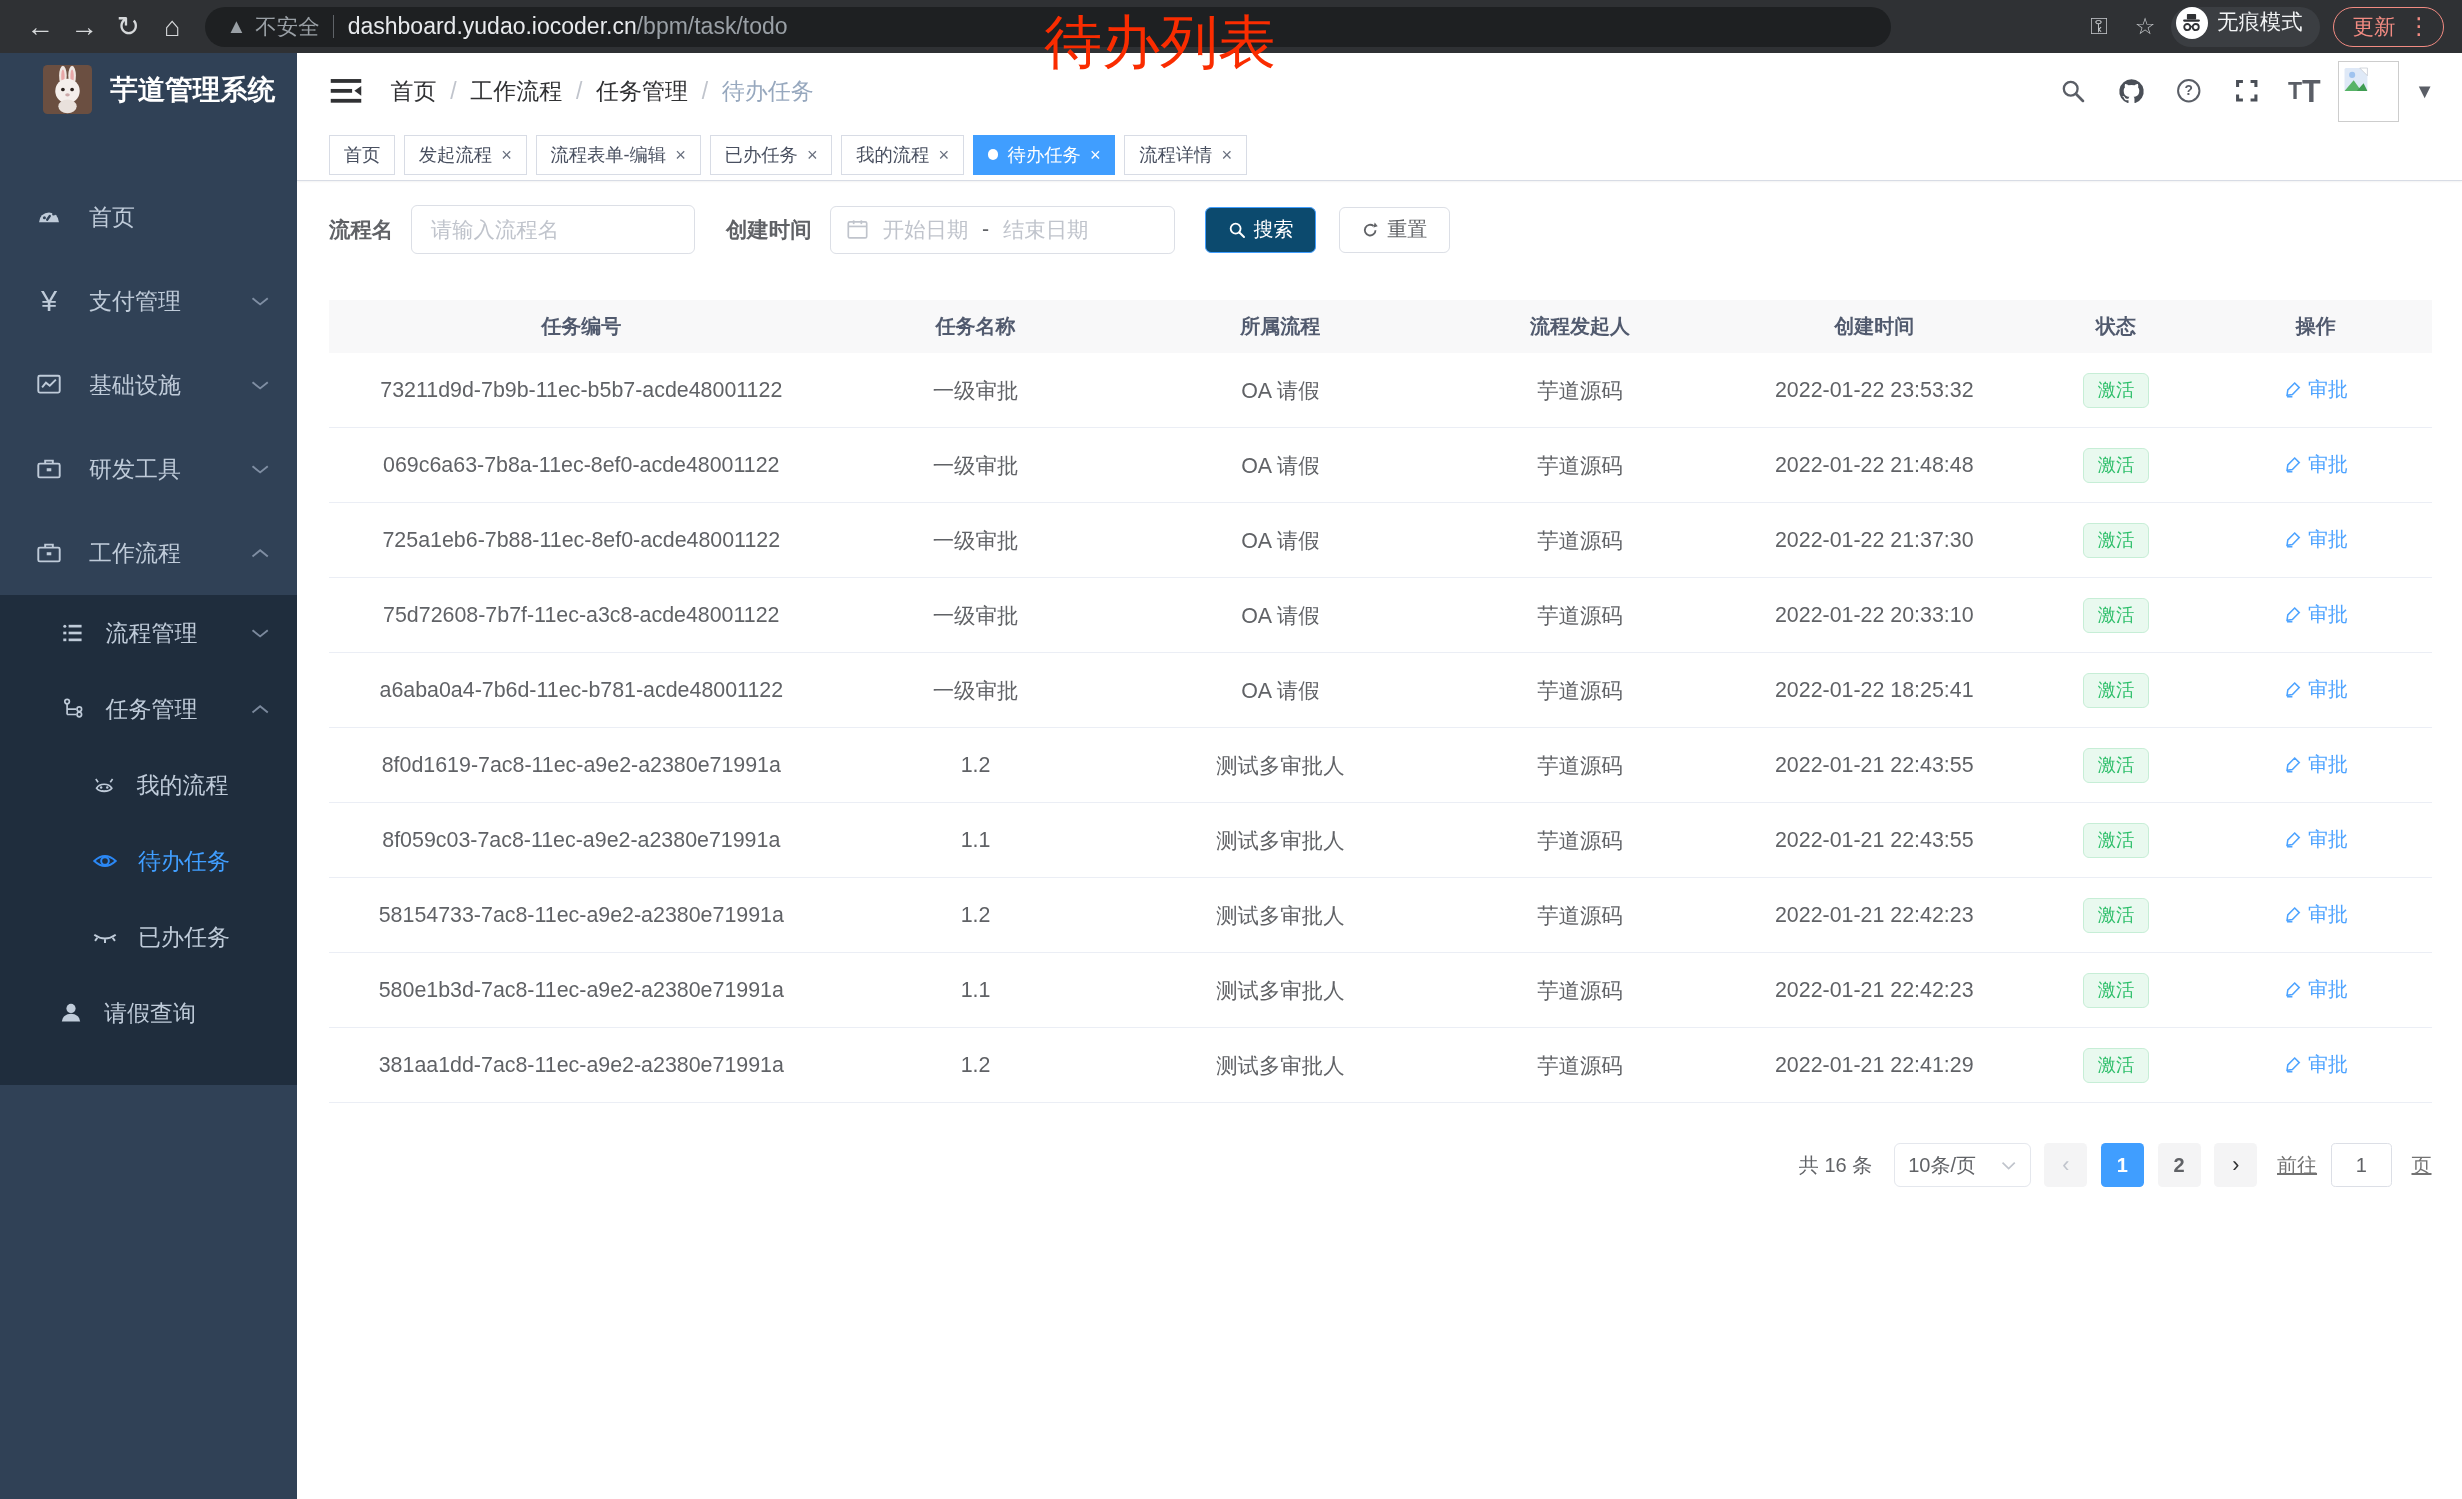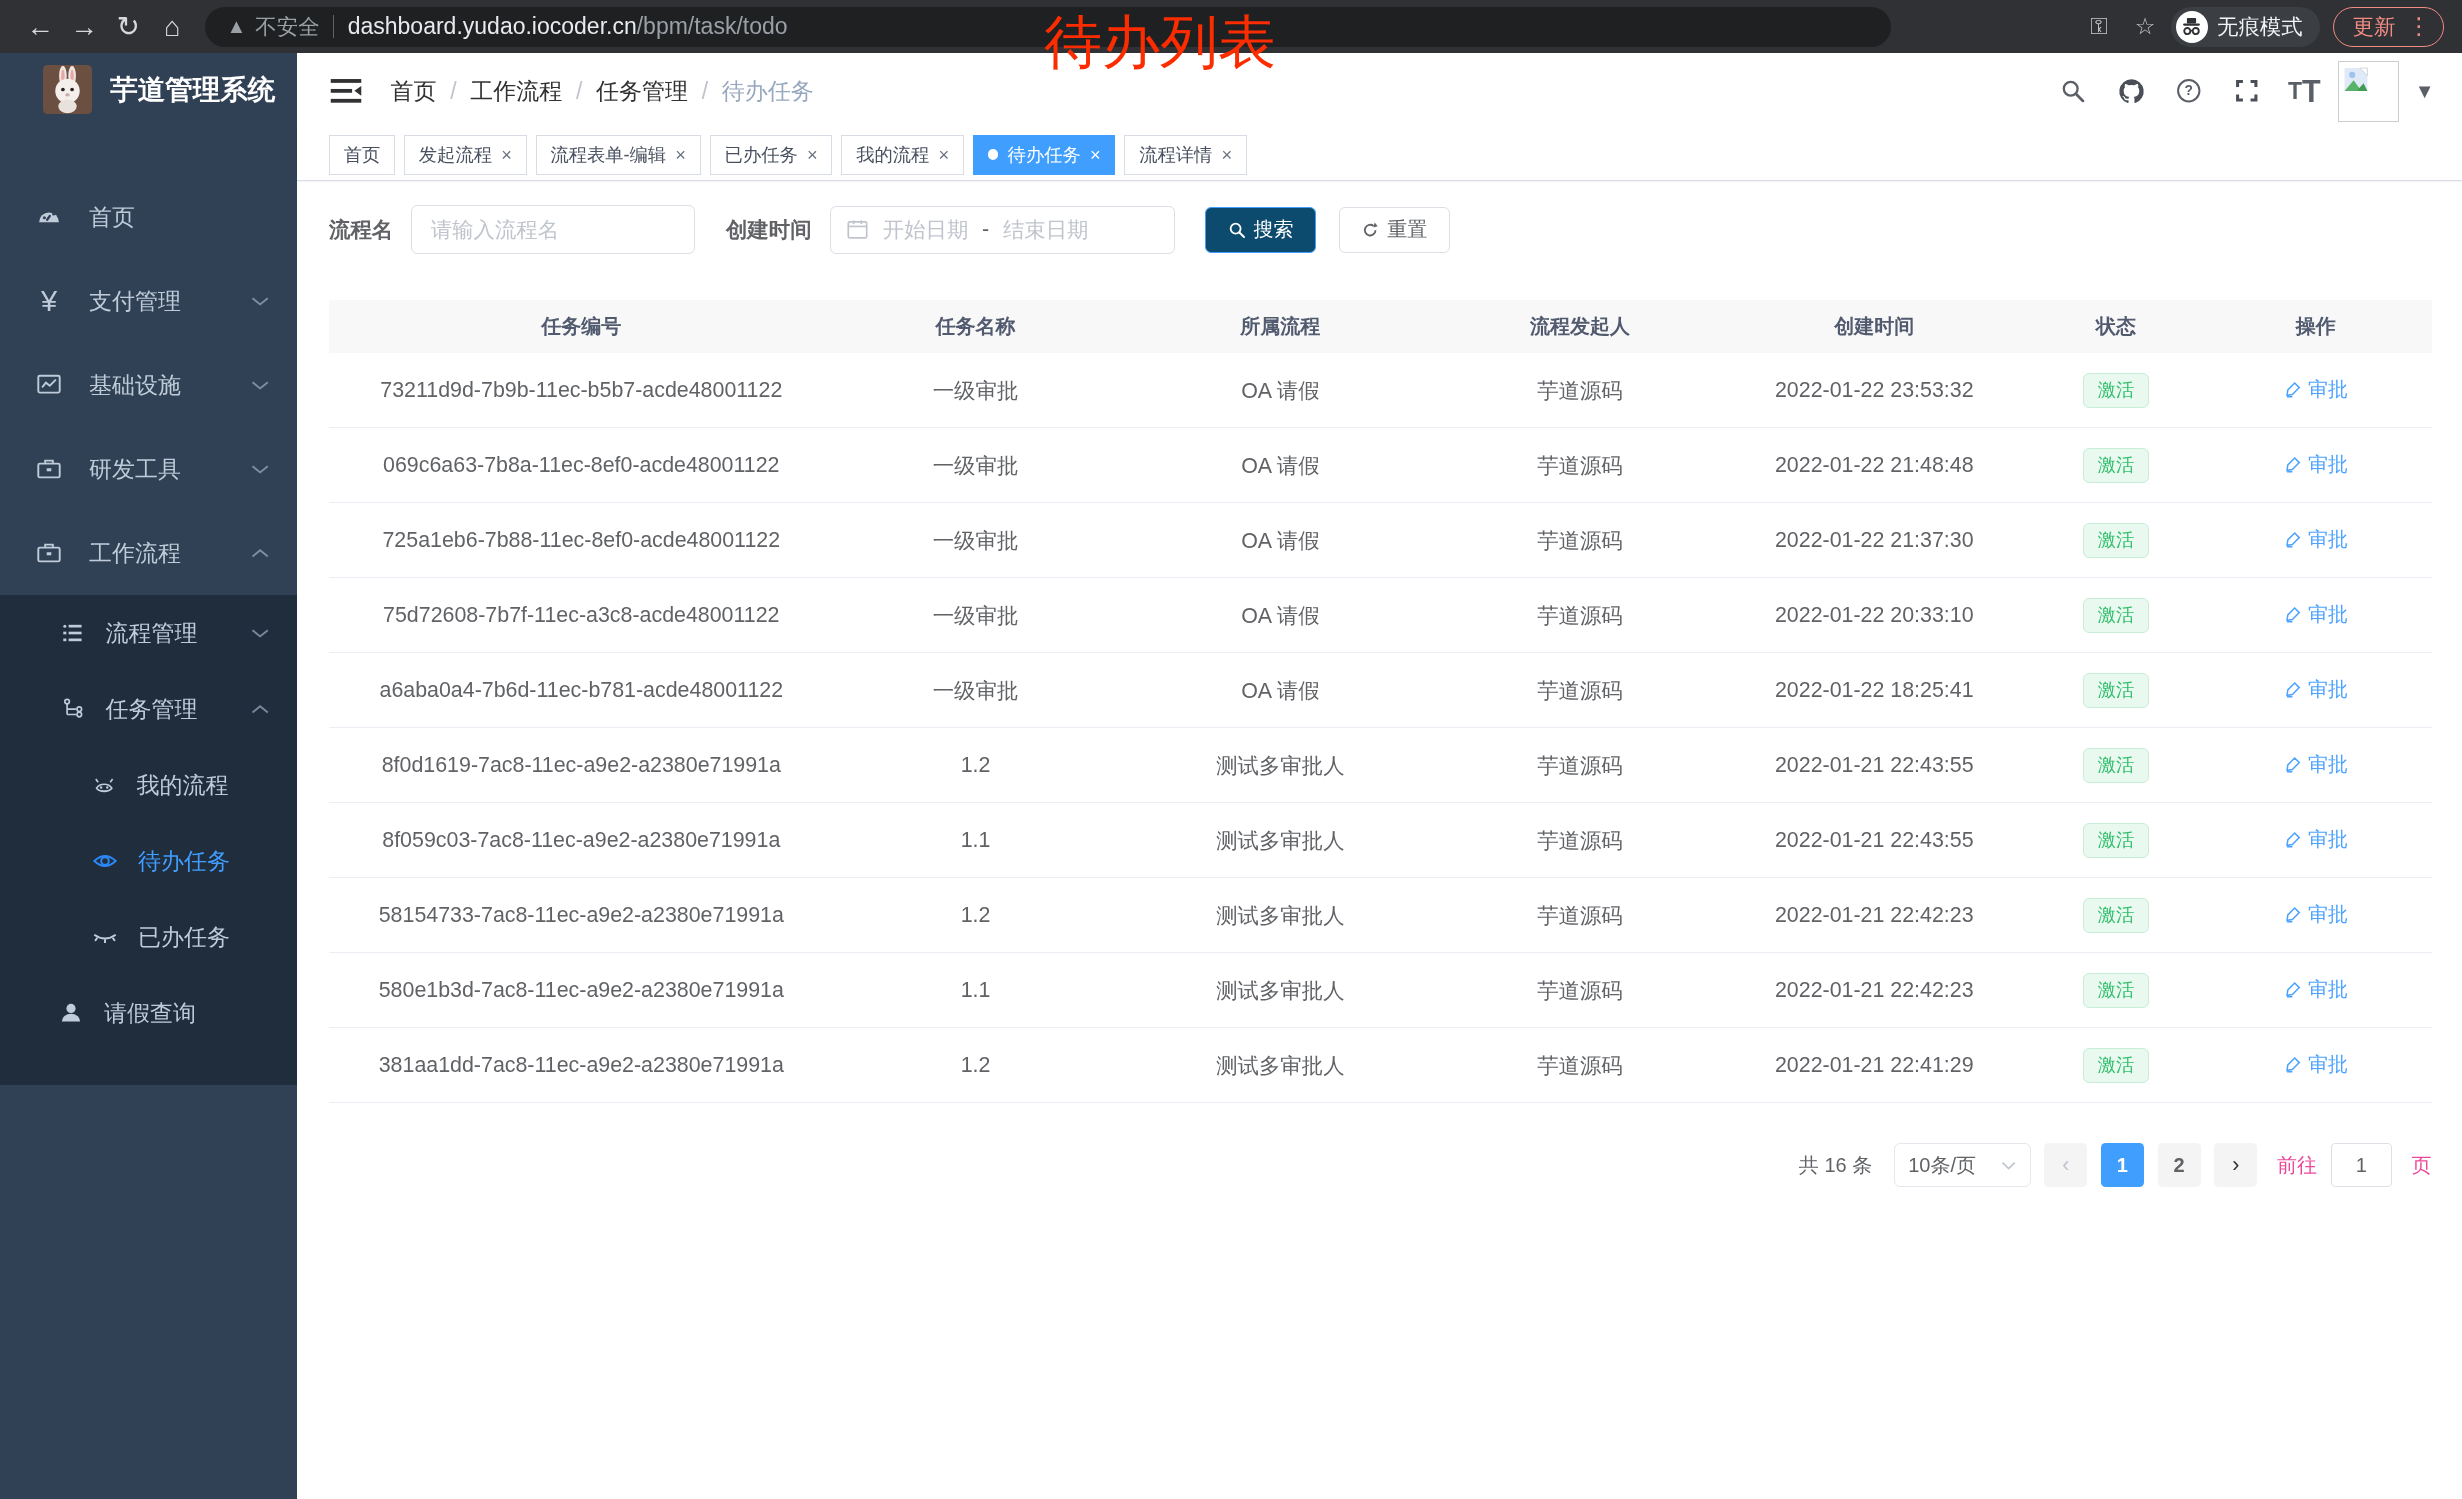--- a/index.html
+++ b/index.html
@@ -14,21 +14,21 @@
   .url-pill { height:40px; background:#1e2022; border-radius:20px; margin-left:10.7px;
     display:flex; align-items:center; padding:0 21.4px; flex:1 1 auto; max-width:1686px; }
   .warn-ico { color:#9aa0a6; font-size:20px; margin-right:9.2px; }
   .notsecure { color:#9aa0a6; font-size:21.4px; }
   .url-div { width:0.8px; height:23px; background:#5f6368; margin:0 13.7px; }
   .url-host { color:#e8eaed; font-size:23px; }
   .url-path { color:#9aa0a6; font-size:23px; }
   .chrome-right { display:flex; align-items:center; margin-left:auto; flex:0 0 auto; gap:6.1px; }
   .key-ico,.star-ico { color:#c7cacd; font-size:23px; width:40px; text-align:center; }
   .incog-badge { height:40px; background:#3b3e42; border-radius:20px; display:flex;
-    align-items:center; padding:0 17px 0 4.6px; gap:9.2px; }
+    padding:0 17px 0 4.6px; gap:9.2px; }
   .incog-circle { width:32px; height:32px; background:#fff; border-radius:50%;
     display:flex; align-items:center; justify-content:center; }
   .incog-label { color:#f1f3f4; font-size:21.4px; }
   .update-pill { height:40px; border:1.5px solid #f28b82; border-radius:20px; display:flex;
     align-items:center; padding:0 12.2px 0 18.3px; gap:12.2px; margin-left:7.6px; }
   .update-label { color:#f28b82; font-size:21.4px; }
   .menu-dots { color:#f28b82; font-size:23px; letter-spacing:0; }
 
   
   .annotation { position:absolute; left:1044px; top:7px; z-index:99;
@@ -115,21 +115,21 @@
   .pg-total { font-size:20px; color:#606266; margin-right:7.6px; }
   .pg-size { width:137px; height:44px; border:0.8px solid #e4e7ed; border-radius:6.1px; background:#fff;
     display:flex; align-items:center; justify-content:space-between; padding:0 13.7px; cursor:pointer; }
   .pg-size-label { font-size:20px; color:#606266; }
   .pg-btn { min-width:43px; height:44px; border-radius:4.6px; background:#f4f4f5; display:flex;
     align-items:center; justify-content:center; font-size:21.4px; color:#303133; cursor:pointer; padding:0 4.6px; }
   .pg-btn.disabled { color:#c0c4cc; }
   .pg-page { min-width:43px; height:44px; border-radius:4.6px; background:#f4f4f5; display:flex;
     align-items:center; justify-content:center; font-size:20px; font-weight:bold; color:#606266; cursor:pointer; }
   .pg-page.active { background:#409eff; color:#fff; }
-  .pg-goto { font-size:20px; color:#ec4899; margin-left:6.1px; }
+  .pg-goto { font-size:20px; color:#737373; margin-left:6.1px;text-decoration:underline; }
   .pg-input { width:61px; height:44px; border:0.8px solid #dcdfe6; border-radius:4.6px; background:#fff;
     display:flex; align-items:center; justify-content:center; font-size:20px; color:#606266; }
   svg { display:block; }
 </style>
 </head>
 <body>
 
 <div class="browser-bar">
   <div class="nav-btn">←</div>
   <div class="nav-btn">→</div>

